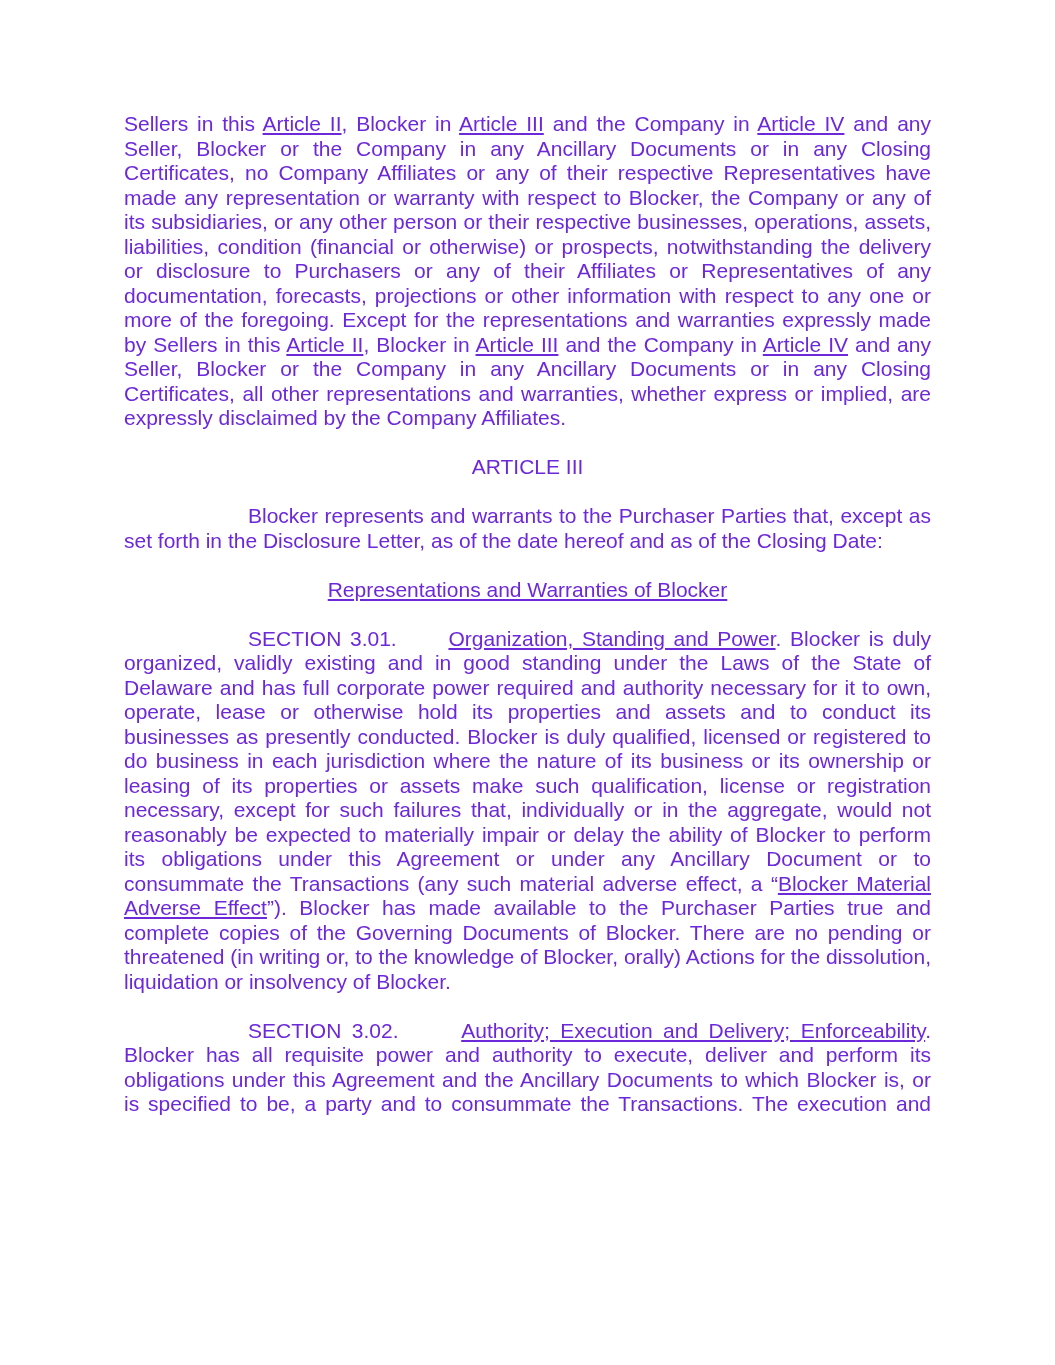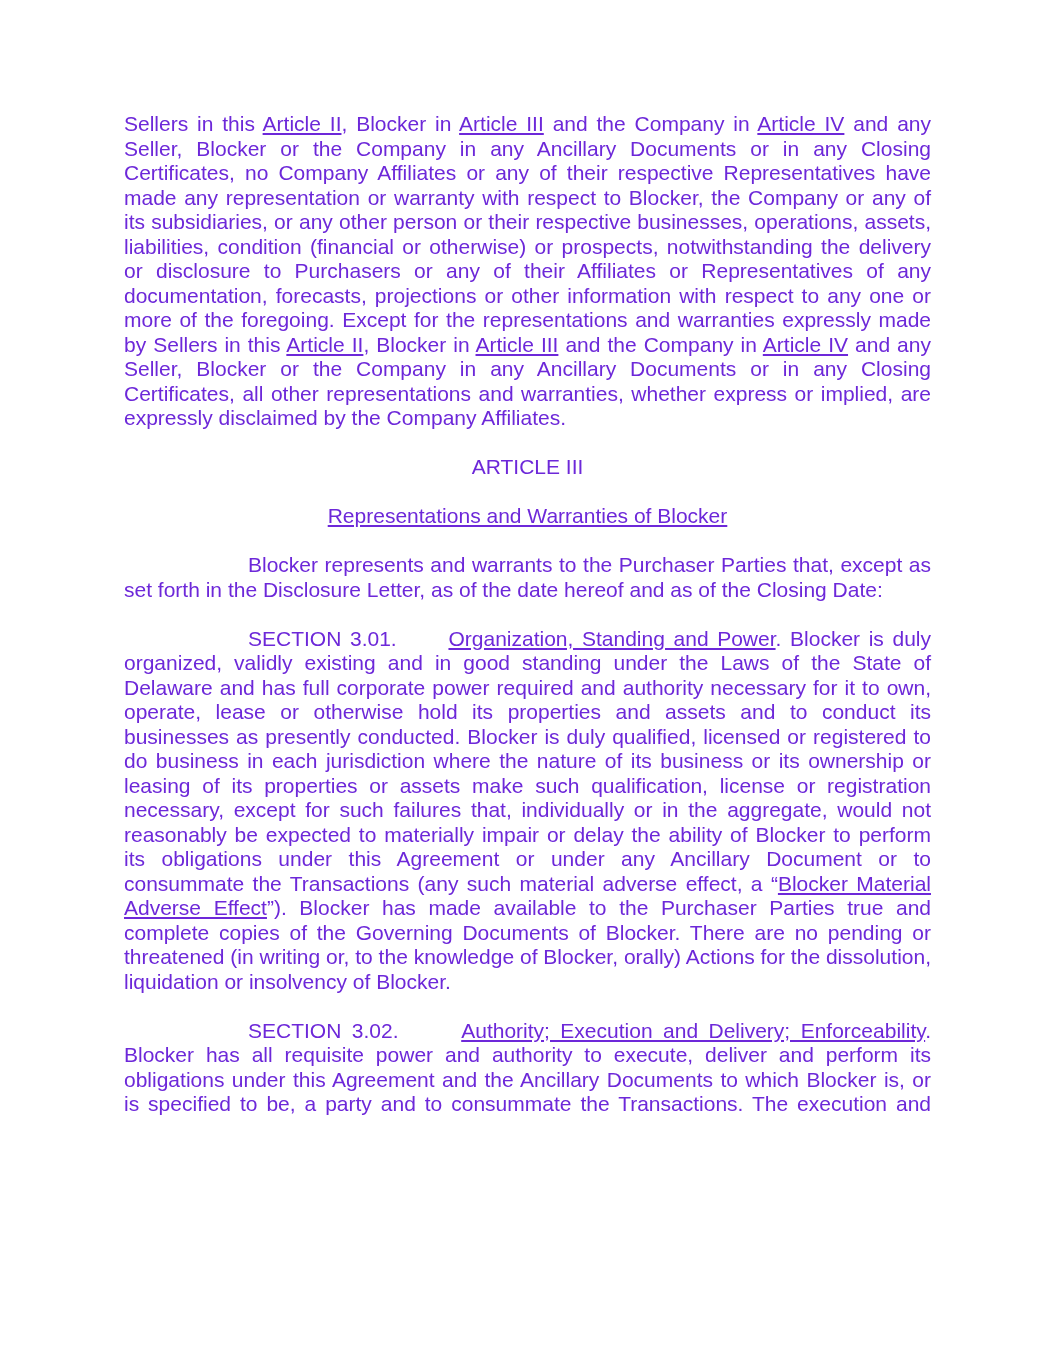--- a/index.html
+++ b/index.html
@@ -52,19 +52,19 @@
     line-height: 24.5px;
   }
 </style>
 </head>
 <body>
 
 <div class="page">
   <div class="content">
     <p class="para"><span>Sellers in this </span><span class="u">Article II</span><span>, Blocker in </span><span class="u">Article III</span><span> and the Company in </span><span class="u">Article IV</span><span> and any Seller, Blocker or the Company in any Ancillary Documents or in any Closing Certificates, no Company Affiliates or any of their respective Representatives have made any representation or warranty with respect to Blocker, the Company or any of its subsidiaries, or any other person or their respective businesses, operations, assets, liabilities, condition (financial or otherwise) or prospects, notwithstanding the delivery or disclosure to Purchasers or any of their Affiliates or Representatives of any documentation, forecasts, projections or other information with respect to any one or more of the foregoing.  Except for the representations and warranties expressly made by Sellers in this </span><span class="u">Article II</span><span>, Blocker in </span><span class="u">Article III</span><span> and the Company in </span><span class="u">Article IV</span><span> and any Seller, Blocker or the Company in any Ancillary Documents or in any Closing Certificates, all other representations and warranties, whether express or implied, are expressly disclaimed by the Company Affiliates.</span></p>
     <p class="para center"><span>ARTICLE III</span></p>
+    <p class="para indent"><span>Blocker represents and warrants to the Purchaser Parties that, except as set forth in the Disclosure Letter, as of the date hereof and as of the Closing Date:</span></p>
     <p class="para center"><span class="u">Representations and Warranties of Blocker</span></p>
-    <p class="para indent"><span>Blocker represents and warrants to the Purchaser Parties that, except as set forth in the Disclosure Letter, as of the date hereof and as of the Closing Date:</span></p>
     <p class="para indent"><span>SECTION 3.01.&nbsp;&nbsp;&nbsp;&nbsp;&nbsp;&nbsp;</span><span class="u">Organization, Standing and Power</span><span>.  Blocker is duly organized, validly existing and in good standing under the Laws of the State of Delaware and has full corporate power required and authority necessary for it to own, operate, lease or otherwise hold its properties and assets and to conduct its businesses as presently conducted.  Blocker is duly qualified, licensed or registered to do business in each jurisdiction where the nature of its business or its ownership or leasing of its properties or assets make such qualification, license or registration necessary, except for such failures that, individually or in the aggregate, would not reasonably be expected to materially impair or delay the ability of Blocker to perform its obligations under this Agreement or under any Ancillary Document or to consummate the Transactions (any such material adverse effect, a “</span><span class="u">Blocker Material Adverse Effect</span><span>”).  Blocker has made available to the Purchaser Parties true and complete copies of the Governing Documents of Blocker. There are no pending or threatened (in writing or, to the knowledge of Blocker, orally) Actions for the dissolution, liquidation or insolvency of Blocker.</span></p>
     <p class="para indent"><span>SECTION 3.02.&nbsp;&nbsp;&nbsp;&nbsp;&nbsp;&nbsp;</span><span class="u">Authority; Execution and Delivery; Enforceability</span><span>.  Blocker has all requisite power and authority to execute, deliver and perform its obligations under this Agreement and the Ancillary Documents to which Blocker is, or is specified to be, a party and to consummate the Transactions.  The execution and delivery by Blocker of, and the performance of Blocker’s obligations under, this Agreement and such Ancillary Documents to which Blocker is, or is specified to be, a party, and the consummation by Blocker of the Transactions have been duly and validly authorized by all necessary action on the part of Blocker and no other action or proceeding on the part of Blocker and no additional approvals are necessary to authorize the execution, delivery and performance of this Agreement and the Ancillary Documents to which Blocker is, or is specified to be, a party and to consummate the Transaction.  Blocker has duly executed and delivered this Agreement, and this Agreement constitutes, and the Ancillary Documents to which Blocker will be party will constitute, upon due execution and delivery by the other parties hereto or thereto, as applicable, its legal, valid and binding obligation, enforceable</span></p>
   </div>
   <div class="footer">20</div>
 </div>
 
 </body></html>

